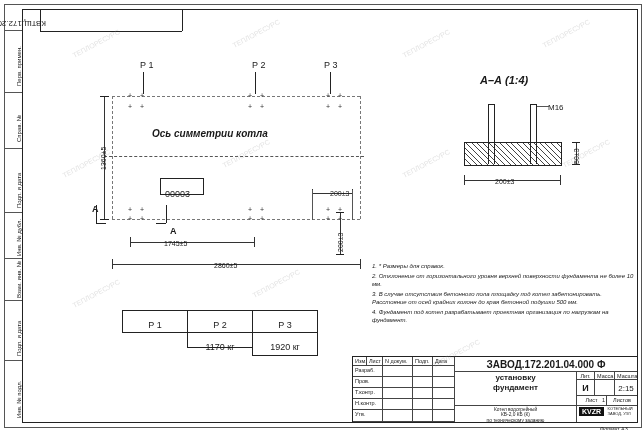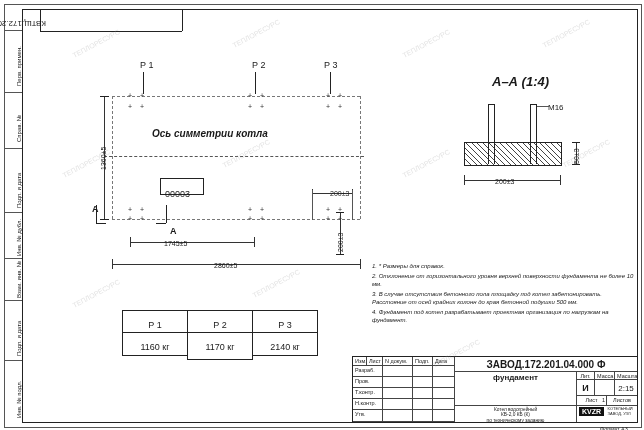--- a/index.html
+++ b/index.html
@@ -8,21 +8,21 @@
   .frame-outer{position:absolute;left:4px;top:4px;width:636px;height:422px;border:1px solid #555;}
   .frame-inner{position:absolute;left:22px;top:9px;width:614px;height:412px;border:1.3px solid #222;}
   .ln{position:absolute;background:#222;}
   .thin{background:#555;}
   .dash{position:absolute;border-top:1px dashed #777;}
   .dashv{position:absolute;border-left:1px dashed #777;}
   .txt{position:absolute;white-space:nowrap;font-size:7px;}
   .t8{font-size:8px;}
   .t9{font-size:9px;}
   .t10{font-size:10px;}
-  .t11{font-size:13px;margin-left:12px;}
+  .t11{font-size:11px;}
   .bold{font-weight:bold;}
   .lm-label{position:absolute;font-size:6px;white-space:nowrap;transform:rotate(-90deg);transform-origin:0 0;}
   
   .stamp{position:absolute;left:352px;top:356px;width:284px;height:65px;border:1.3px solid #222;}
   .scell{position:absolute;box-sizing:border-box;border-right:1px solid #444;border-bottom:1px solid #444;font-size:5.5px;padding:1px 2px;overflow:hidden;white-space:nowrap;}
   .tblP{position:absolute;left:122px;top:310px;width:196px;height:46px;}
   .tblP div.c{position:absolute;box-sizing:border-box;border:1px solid #222;text-align:center;}
   .hatch{background:
      repeating-linear-gradient(45deg,#444 0 0.7px,transparent 0.7px 4px);}
   .wm{position:absolute;color:rgba(150,150,150,.28);font-size:7px;transform:rotate(-28deg);white-space:nowrap;pointer-events:none;}
@@ -198,23 +198,22 @@
     <div>1. * Размеры для справок.</div>
     <div style="margin-top:1px;">2. Отклонение от горизонтального уровня верхней поверхности фундамента не более 10 мм.</div>
     <div style="margin-top:1px;">3. В случае отсутствия бетонного пола площадку под котел забетонировать. Расстояние от осей крайних колонн до края бетонной подушки 500 мм.</div>
     <div style="margin-top:1px;">4. Фундамент под котел разрабатывает проектная организация по нагрузкам на фундамент.</div>
   </div>
 
   <div class="tblP">
     <div class="c" style="left:0;top:0;width:66px;height:23px;line-height:23px;"><span class="t9">Р 1</span></div>
     <div class="c" style="left:65px;top:0;width:66px;height:23px;line-height:23px;"><span class="t9">Р 2</span></div>
     <div class="c" style="left:130px;top:0;width:66px;height:23px;line-height:23px;"><span class="t9">Р 3</span></div>
-    <div class="c" style="left:0;top:22px;width:66px;height:24px;line-height:24px;"><span class="t9">1160 кг</span></div>
-    <div class="c" style="left:65px;top:22px;width:66px;height:28px;line-height:24px;"><span class="t9">1170 кг</span></div>
-    <div class="c" style="left:130px;top:22px;width:66px;height:24px;line-height:24px;"><span class="t9">2140 кг</span></div>
+    <div class="c" style="left:65px;top:22px;width:66px;height:16px;line-height:24px;"><span class="t9">1170 кг</span></div>
+    <div class="c" style="left:130px;top:22px;width:66px;height:24px;line-height:24px;"><span class="t9">1920 кг</span></div>
   </div>
 
   <div class="stamp">
 
     <div class="scell" style="left:0;top:0;width:14px;height:9px;">Изм.</div>
     <div class="scell" style="left:14px;top:0;width:16px;height:9px;">Лист</div>
     <div class="scell" style="left:30px;top:0;width:30px;height:9px;">N докум.</div>
     <div class="scell" style="left:60px;top:0;width:20px;height:9px;">Подп.</div>
     <div class="scell" style="left:80px;top:0;width:22px;height:9px;">Дата</div>
 
@@ -238,20 +237,21 @@
 
     <div class="scell" style="left:80px;top:9px;width:22px;height:11px;"></div>
     <div class="scell" style="left:80px;top:20px;width:22px;height:11px;"></div>
     <div class="scell" style="left:80px;top:31px;width:22px;height:11px;"></div>
     <div class="scell" style="left:80px;top:42px;width:22px;height:11px;"></div>
     <div class="scell" style="left:80px;top:53px;width:22px;height:12px;"></div>
 
     <div class="scell" style="left:102px;top:0;width:182px;height:15px;font-size:10px;font-weight:bold;text-align:center;line-height:14px;border-right:none;">ЗАВОД.172.201.04.000  Ф</div>
 
     <div class="scell" style="left:102px;top:15px;width:122px;height:34px;text-align:center;">
+      <div style="font-size:8px;font-weight:bold;line-height:10px;">установку</div>
       <div style="font-size:8px;font-weight:bold;line-height:10px;">фундамент</div>
     </div>
 
     <div class="scell" style="left:224px;top:15px;width:18px;height:8px;text-align:center;">Лит.</div>
     <div class="scell" style="left:242px;top:15px;width:20px;height:8px;text-align:center;">Масса</div>
     <div class="scell" style="left:262px;top:15px;width:22px;height:8px;text-align:center;border-right:none;">Масштаб</div>
     <div class="scell" style="left:224px;top:23px;width:18px;height:16px;text-align:center;font-size:9px;font-weight:bold;line-height:15px;">И</div>
     <div class="scell" style="left:242px;top:23px;width:20px;height:16px;text-align:center;"></div>
     <div class="scell" style="left:262px;top:23px;width:22px;height:16px;text-align:center;font-size:8px;line-height:15px;border-right:none;">2:15</div>
 

